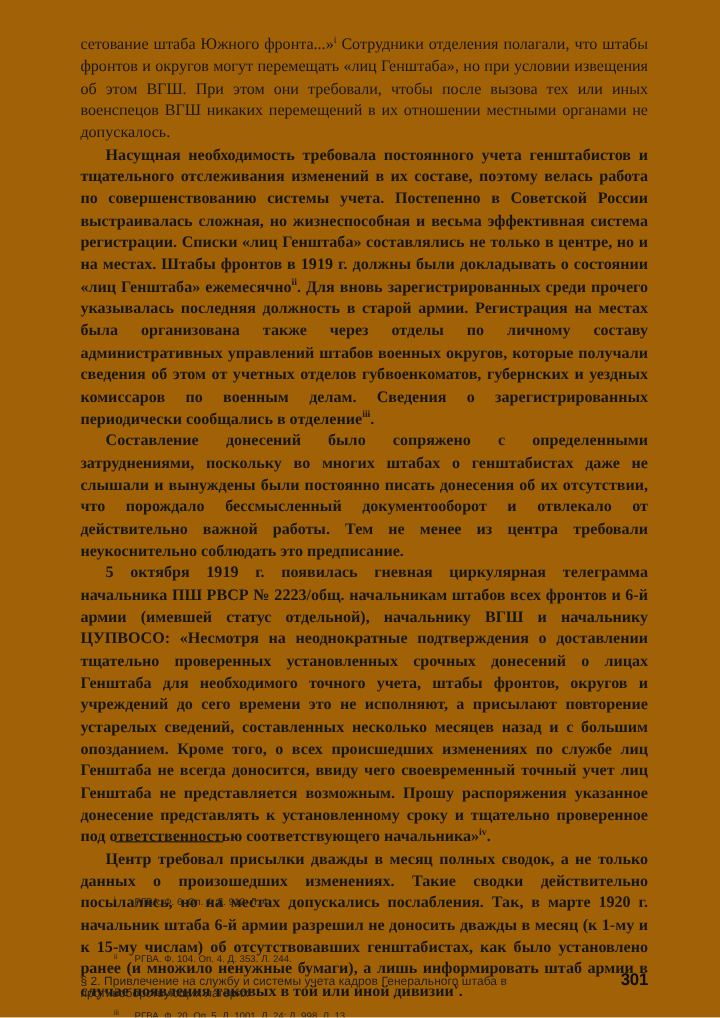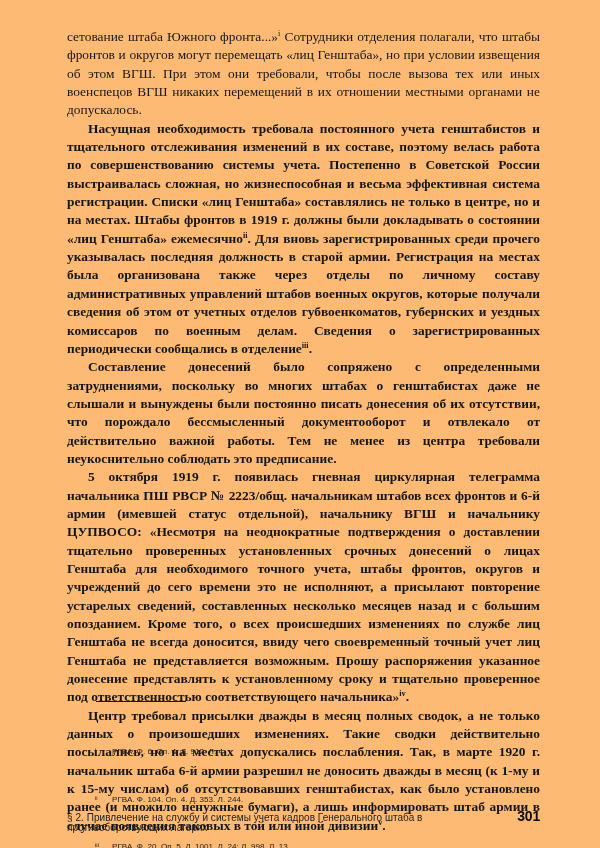--- a/index.html
+++ b/index.html
@@ -4,21 +4,21 @@
 <style>
   html, body {
     margin: 0;
     padding: 0;
     background: #ffffff;
   }
   .page {
     position: relative;
     width: 600px;
     height: 848px;
-    background: #fdba74;
+    background: #a16207;
     box-sizing: border-box;
     overflow: hidden;
   }
   .content {
     position: absolute;
     left: 67px;
     top: 28px;
     width: 473px;
   }
   .body-text {

